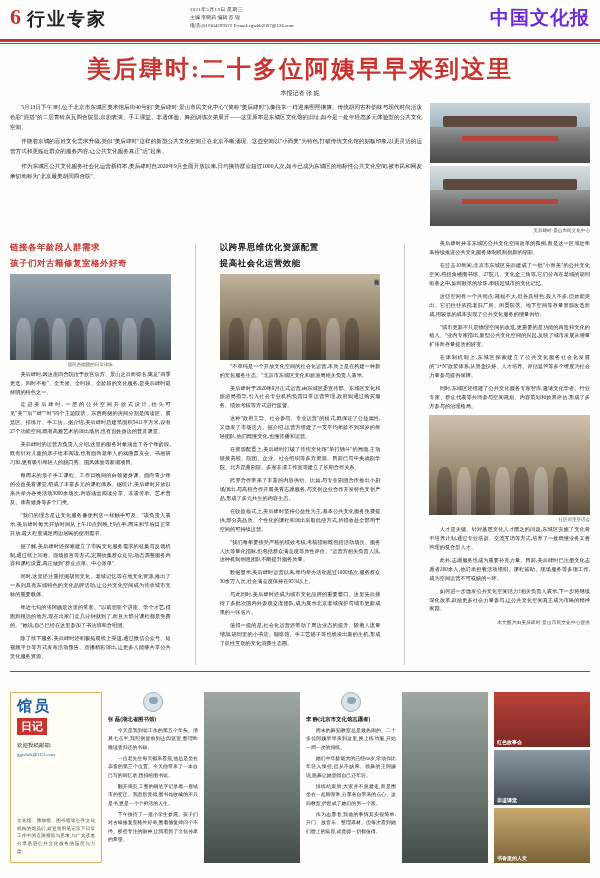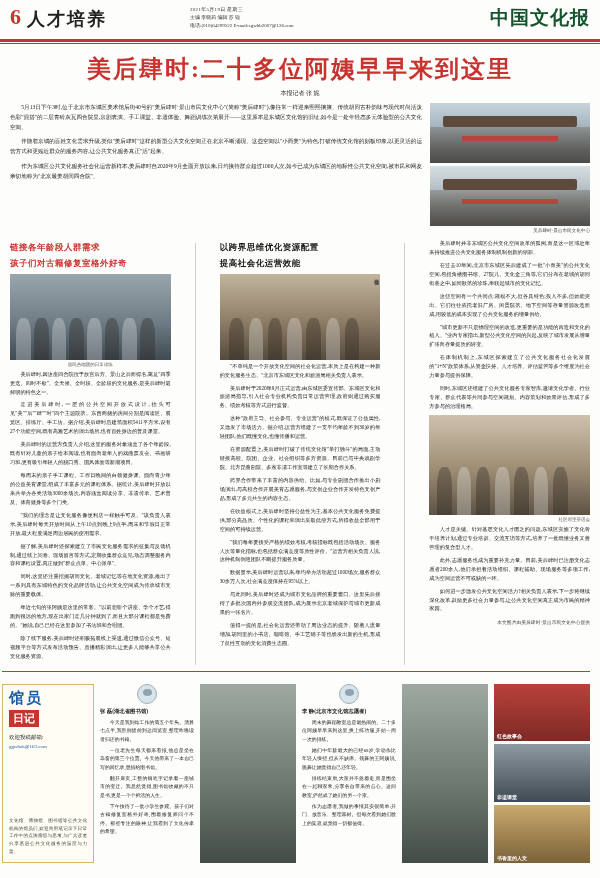--- a/index.html
+++ b/index.html
@@ -52,21 +52,21 @@
     line-height: 1.55;
     text-align: left;
   }
   .mh-meta .row1 { letter-spacing: .3px; }
   .mh-brand {
     position: absolute;
     right: 10px;
     top: 5px;
     font-size: 19px;
     font-weight: bold;
-    color: #14532d;
+    color: #6d28d9;
     letter-spacing: 1px;
     font-family: "Liberation Serif", serif;
   }
   .rule-red {
     height: 2px;
     background: #c9332f;
     margin: 0;
   }
   .rule-thin {
     height: 1px;
@@ -207,23 +207,23 @@
     top: 2px;
   }
   .note-line {
     font-size: 4.8px;
     color: #444;
     text-align: right;
     padding: 2px 0 0 0;
   }
   
   .band {
-    margin: 6px 10px 0 2px;
+    margin: 6px 10px 0 10px;
     border-top: 1px solid #c9332f;
-    padding-top: 12px;
+    padding-top: 20px;
     display: flex;
     gap: 6px;
     height: 192px;
   }
   .band-logo {
     flex: 0 0 92px;
     border: 1px solid #d8b36a;
     background: #fffdf4;
     padding: 6px;
     position: relative;
@@ -313,21 +313,21 @@
   }
 </style>
 </head>
 <body>
 
 <div class="page">
 
   <div class="masthead">
     <div class="mh-left">
       <span class="mh-pageno">6</span>
-      <span class="mh-section">人才培养</span>
+      <span class="mh-section">行业专家</span>
     </div>
     <div class="mh-meta">
       <div class="row1">2021年5月19日 星期三</div>
       <div>主编 李晓莉 编辑 苏 锐</div>
       <div>电话:(010)64299522  E-mail:zgwhb2007@126.com</div>
     </div>
     <div class="mh-brand">中国文化报</div>
   </div>
   <div class="rule-red"></div>
   <div class="rule-thin"></div>

